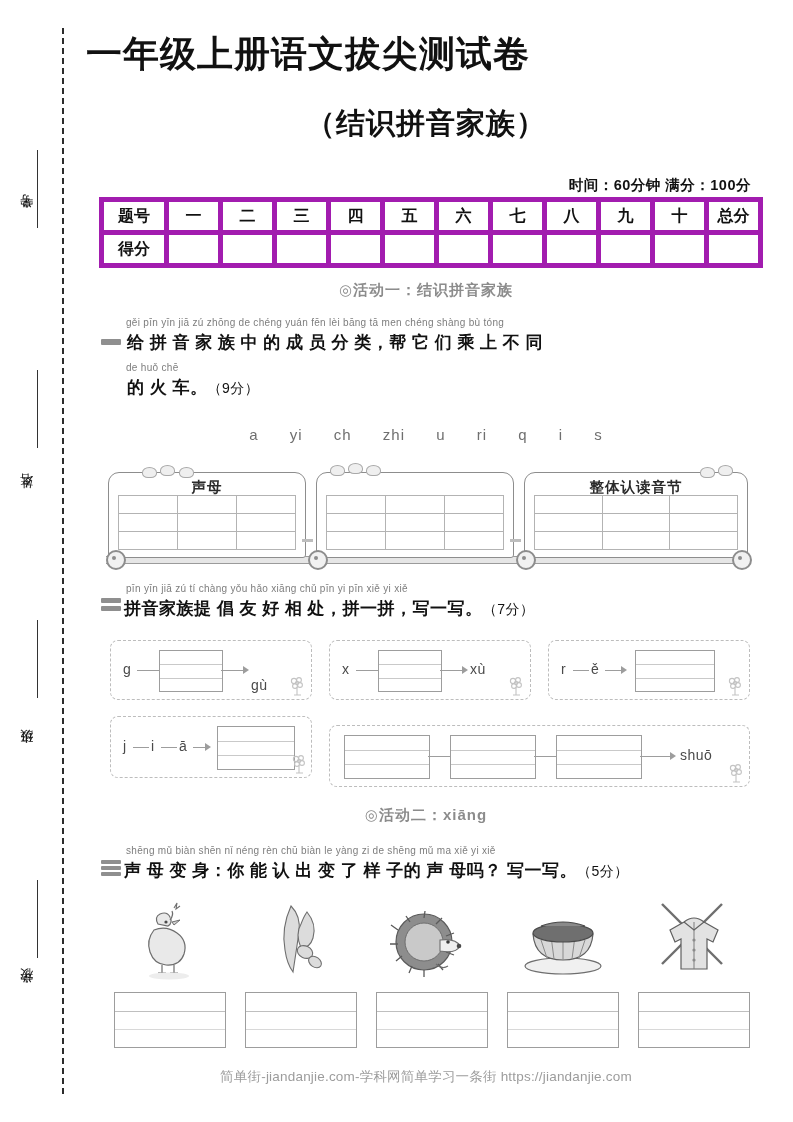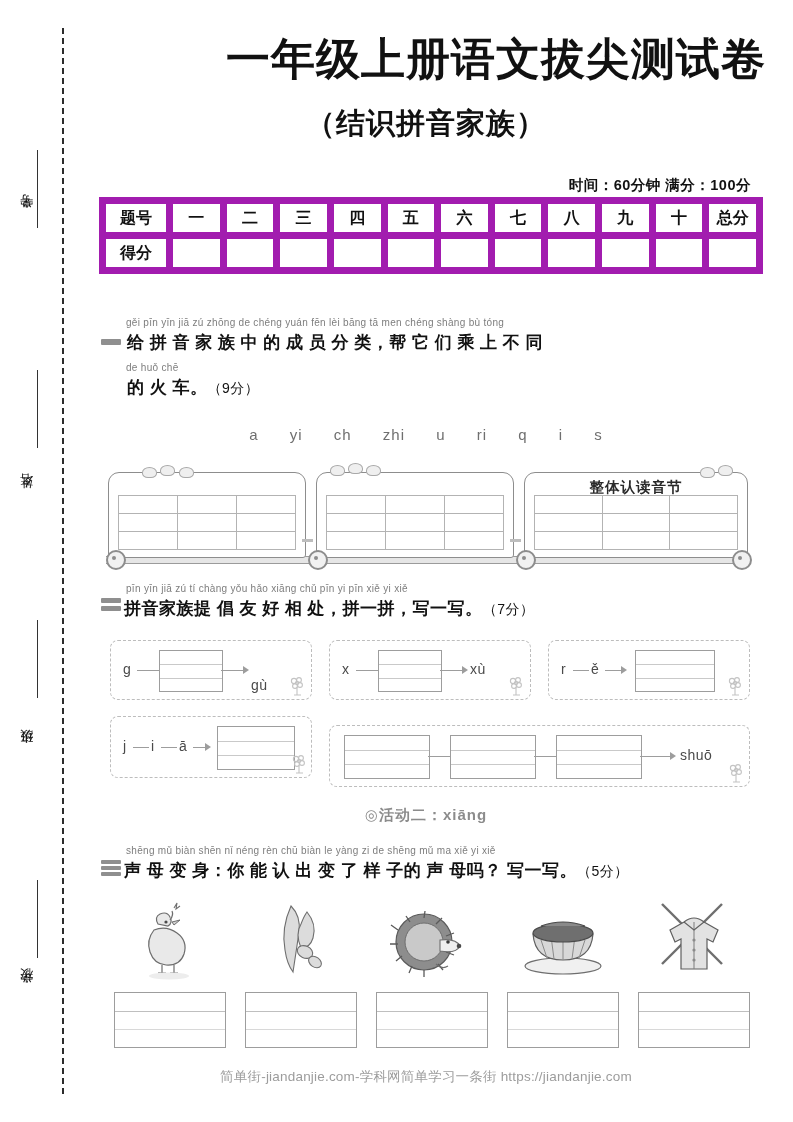--- a/index.html
+++ b/index.html
@@ -53,22 +53,22 @@
   .sheet {
     position: absolute;
     left: 86px; top: 0;
     width: 707px; height: 1122px;
   }
 
   .title-main {
     position: absolute;
     left: 0; top: 30px;
     width: 680px;
-    text-align: right;
-    font-size: 44px;
+    text-align: left;
+    font-size: 36px;
     font-weight: bold;
     letter-spacing: 1px;
     font-family: "Liberation Sans", "DejaVu Sans", sans-serif;
   }
   .title-sub {
     position: absolute;
     left: 0; top: 104px;
     width: 680px;
     text-align: center;
     font-size: 29px;
@@ -85,21 +85,21 @@
 
   
   .score-table {
     position: absolute;
     left: 13px; top: 197px;
     width: 664px;
     border-collapse: collapse;
     table-layout: fixed;
   }
   .score-table td {
-    border: 7px solid #a21caf;
+    border: 5px solid #a21caf;
     height: 26px;
     text-align: center;
     vertical-align: middle;
     font-size: 16px;
     font-weight: bold;
     font-family: "Liberation Serif", "DejaVu Serif", serif;
   }
   .score-table td.hdr { width: 58px; }
 
   
@@ -368,20 +368,21 @@
       <td></td>
       <td></td>
       <td></td>
       <td></td>
       <td></td>
       <td></td>
     </tr>
   </tbody>
     </table>
 
+  <div class="activity" style="top:281px">◎活动一：结识拼音家族</div>
 
   <div class="qnum n1" style="left:15px; top:339px">
       <i></i>
     </div>
   <div class="pinyin-line" style="left:40px; top:317px">gěi  pīn  yīn  jiā  zú  zhōng  de  chéng  yuán  fēn  lèi   bāng   tā   men chéng  shàng  bù  tóng</div>
   <div class="qtext" style="left:41px; top:331px">给 拼 音 家 族 中 的 成  员 分 类，帮 它 们 乘  上 不 同</div>
   <div class="pinyin-line" style="left:40px; top:362px">de  huǒ  chē</div>
   <div class="qtext" style="left:41px; top:376px">
     <span>的 火 车。</span><span class="score">（9分）</span>
   </div>
@@ -395,20 +396,21 @@
     <span>ri</span>
     <span>q</span>
     <span>i</span>
     <span>s</span>
   </div>
 
   <div class="trains">
     <div class="rail"></div>
 
     <div class="car" style="left:4px; width:196px">
+      <div class="car-title">声母</div>
       <table class="car-grid">
         <tbody>
             <tr>
               <td></td>
               <td></td>
               <td></td>
             </tr>
         <tr>
               <td></td>
               <td></td>

